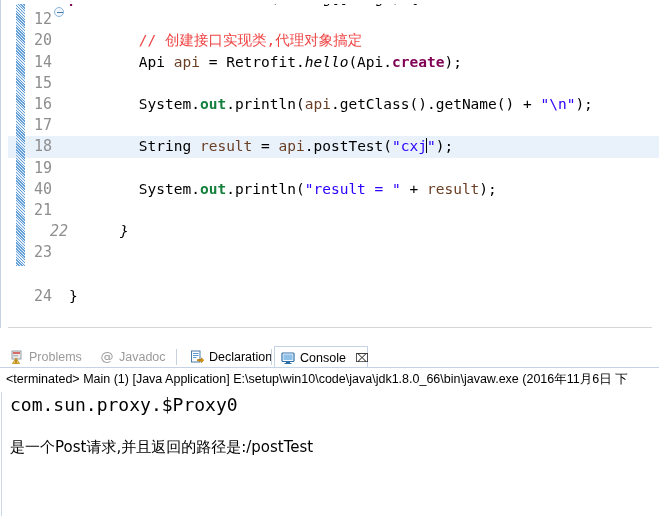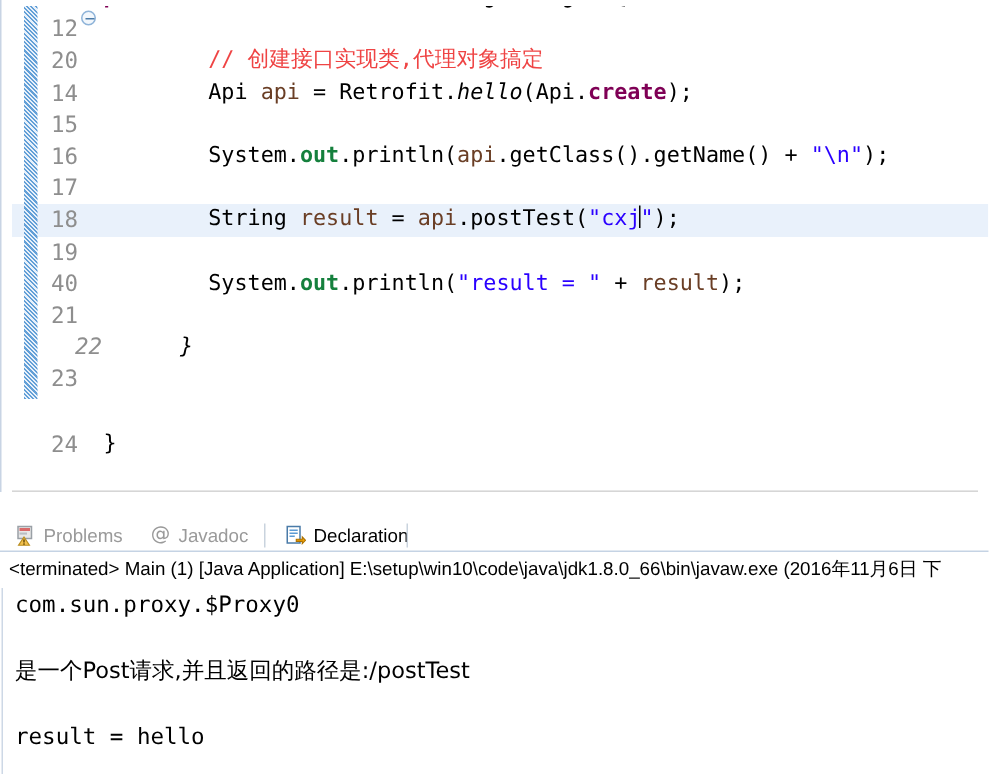--- a/index.html
+++ b/index.html
@@ -234,21 +234,21 @@
   }
   #console-left-border {
     position: absolute;
     left: 1px; top: 0; width: 1px; height: 124px;
     background: #cdd8e6;
   }
   .oline {
     position: absolute;
     left: 10px;
     font-family: "DejaVu Sans Mono", "Liberation Mono", monospace;
-    font-size: 15px;
+    font-size: 18px;
     color: #000000;
     white-space: pre;
   }
   .oline.cjk {
     font-family: "DejaVu Sans", "Liberation Sans", sans-serif;
     font-size: 15px;
   }
 </style>
 </head>
 <body>
@@ -307,28 +307,37 @@
       <div class="tab mid" style="left: 178px; width: 94px; padding-left: 12px;">
         <span class="ico ico-declaration"><svg width="14" height="14" viewBox="0 0 14 14">
             <rect x="1.5" y="1" width="8.5" height="11" fill="#ffffff" stroke="#4a7ba8" stroke-width="1"></rect>
             <rect x="3" y="3" width="5.5" height="1" fill="#5b9bd5"></rect>
             <rect x="3" y="5" width="5.5" height="1" fill="#5b9bd5"></rect>
             <rect x="3" y="7" width="3.5" height="1" fill="#5b9bd5"></rect>
             <path d="M7.5 9.5 h4 v-1.6 l2.2 2.3 -2.2 2.3 v-1.6 h-4 z" fill="#f0a000" stroke="#a86f00" stroke-width=".7"></path>
           </svg></span>
         <span>Declaration</span>
       </div>
+      <div class="tab active" style="left: 274px; width: 94px;">
+        <span class="ico ico-console"><svg width="14" height="14" viewBox="0 0 14 14">
+            <rect x="1" y="2" width="12" height="8.5" rx="1" fill="#ffffff" stroke="#2f6fa8" stroke-width="1.2"></rect>
+            <rect x="2.4" y="3.4" width="9.2" height="5.7" fill="#8fc0e8"></rect>
+            <rect x="5" y="10.8" width="4" height="1.2" fill="#2f6fa8"></rect>
+            <rect x="3.4" y="11.9" width="7.2" height="1.1" rx=".5" fill="#2f6fa8"></rect>
+          </svg></span>
+        <span>Console</span>
+        <span class="tab-close">⌧</span>
+      </div>
       <div class="tab-sep" style="left: 176px;"></div>
       <div class="tab-sep" style="left: 271px;"></div>
     </div>
   <div class="tabline"></div>
 
   <div id="launch-line">&lt;terminated&gt; Main (1) [Java Application] E:\setup\win10\code\java\jdk1.8.0_66\bin\javaw.exe (2016年11月6日 下</div>
 
   <div id="console-out">
     <div id="console-left-border"></div>
   <div class="oline" style="top: 2px;">com.sun.proxy.$Proxy0</div>
       <div class="oline" style="top: 24px;"></div>
       <div class="oline cjk" style="top: 46px;">是一个Post请求,并且返回的路径是:/postTest</div>
       <div class="oline" style="top: 68px;"></div>
-      <div class="oline" style="top: 90px;">result = hello</div>
     </div>
 </div>
 
 </body></html>

